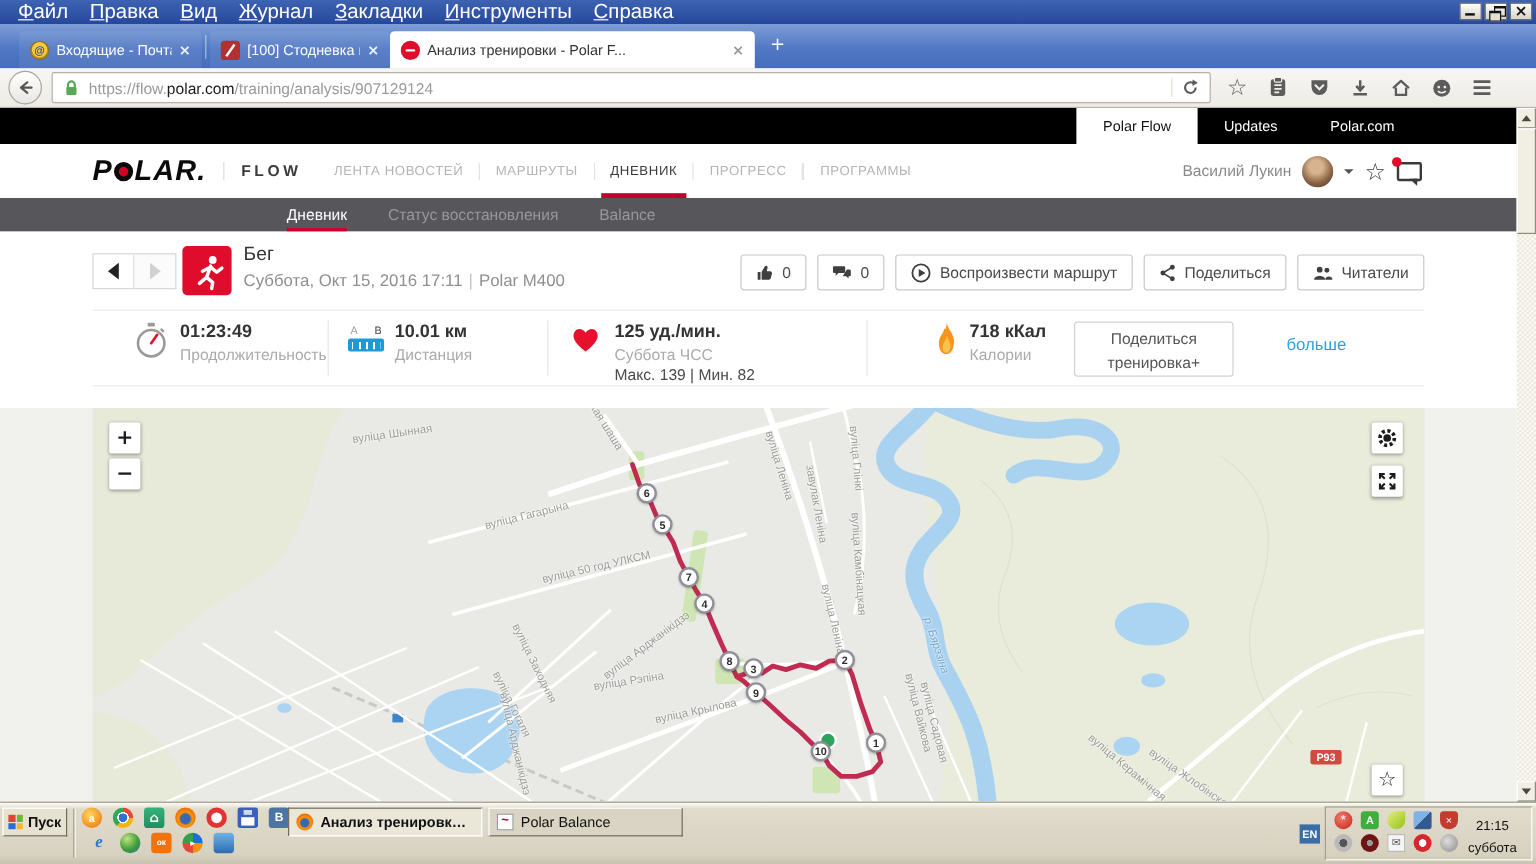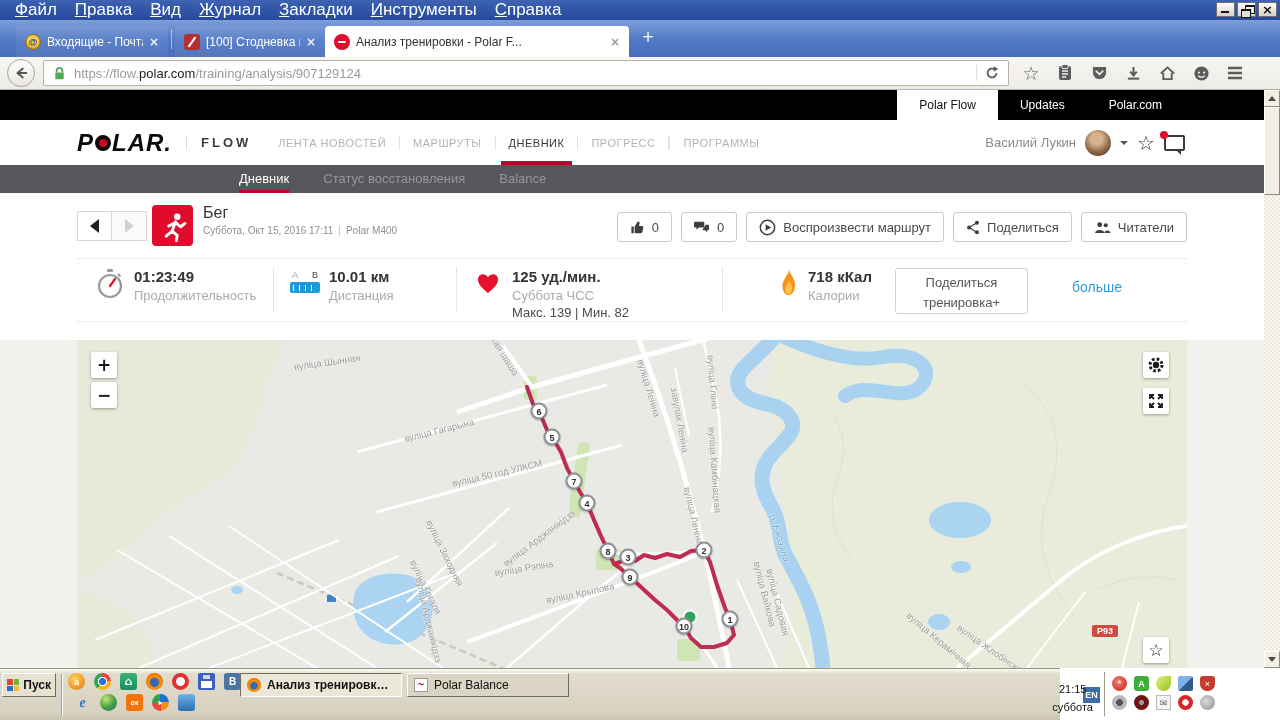--- a/index.html
+++ b/index.html
@@ -81,29 +81,29 @@
 
 .content{height:147px;background:#fff;position:relative}
 .t-header{position:absolute;top:12px;left:77px;right:77px;height:48px}
 .nav-arrows{position:absolute;left:0;top:6px;display:flex}
 .arrow-btn{width:35px;height:30px;border:1px solid #d8d8d8;background:#fff;display:flex;align-items:center;justify-content:center}
 .arrow-btn+.arrow-btn{border-left:none;background:#fbfbfb}
 .tri-l{width:0;height:0;border:7px solid transparent;border-right:9px solid #222;margin-left:-7px}
 .tri-r{width:0;height:0;border:7px solid transparent;border-left:9px solid #d2d2d2;margin-right:-7px}
 .sport-icon{position:absolute;left:75px;top:0;width:41px;height:41px;background:#e00c2c;border-radius:4px;display:flex;align-items:center;justify-content:center}
 .t-title{position:absolute;left:126px;top:-1px;font-size:16px;color:#333}
-.t-sub{position:absolute;left:126px;top:20px;font-size:10px;color:#8f8f8f}
+.t-sub{position:absolute;left:126px;top:20px;font-size:14px;color:#8f8f8f}
 .t-sub .sep{color:#c2c2c2;padding:0 5px}
 .t-actions{position:absolute;right:0;top:7px;display:flex;gap:9px;align-items:center}
 .act-btn{height:30px;border:1px solid #c9c9c9;border-radius:3px;background:#fff;color:#4a4a4a;font-size:13px;display:flex;align-items:center;gap:7px;padding:0 12px;white-space:nowrap}
 .aicn{display:flex;align-items:center;justify-content:center}
 
 .stats{position:absolute;left:77px;right:77px;top:65px;height:64px;border-top:1px solid #ececec;border-bottom:1px solid #ececec}
 .sgroup{position:absolute;top:9px;display:flex;gap:9px}
-.sg-duration{left:18px}.sg-distance{left:213px}.sg-hr{left:396px}.sg-cal{left:702px}
+.sg-duration{left:34px}.sg-distance{left:213px}.sg-hr{left:396px}.sg-cal{left:702px}
 .sdiv{position:absolute;top:8px;width:1px;height:46px;background:#e6e6e6}
 .sv{font-size:15px;font-weight:bold;color:#333}
 .sl{font-size:13px;color:#ababab;margin-top:3px}
 .sm{font-size:13px;color:#4a4a4a;margin-top:2px}
 .ruler-wrap{width:30px;margin-top:2px}
 .ab{display:flex;justify-content:space-between;font-size:9px;color:#9a9a9a;padding:0 2px}
 .ab .b{color:#444}
 .ruler{width:30px;height:11px;background:#1e9ad6;border-radius:2px;margin-top:2px;position:relative}
 .ruler::after{content:"";position:absolute;left:3px;right:3px;top:3px;bottom:2px;background:repeating-linear-gradient(90deg,#fff 0 1.5px,transparent 1.5px 6px)}
 .benefit-btn{position:absolute;left:818px;top:9px;width:133px;height:46px;border:1px solid #d2d2d2;border-radius:3px;background:#fff;color:#555;font-size:13px;line-height:1.5;text-align:center;padding-top:4px}
@@ -127,21 +127,21 @@
 
 
 .scrollbar{position:absolute;right:0;top:90px;width:16px;height:578px;background-image:linear-gradient(45deg,#e9e6da 25%,transparent 25%,transparent 75%,#e9e6da 75%),linear-gradient(45deg,#e9e6da 25%,#fbfaf5 25%,#fbfaf5 75%,#e9e6da 75%);background-size:4px 4px;background-position:0 0,2px 2px}
 .sb-btn{position:absolute;left:0;width:16px;height:17px;background:#f1efe4;border:1px solid;border-color:#fff #8e8b7d #8e8b7d #fff;display:flex;align-items:center;justify-content:center}
 .sb-up{top:0}.sb-down{bottom:0}
 .sb-up::after{content:"";border:4px solid transparent;border-bottom:5px solid #4a4a42;margin-top:-4px}
 .sb-down::after{content:"";border:4px solid transparent;border-top:5px solid #4a4a42;margin-bottom:-4px}
 .sb-thumb{position:absolute;left:0;top:17px;width:16px;height:88px;background:#f1efe4;border:1px solid;border-color:#fff #8e8b7d #8e8b7d #fff}
 
 
-.taskbar{position:absolute;bottom:0;left:0;width:1060px;height:52px;background:linear-gradient(#fdfcf7,#e0dbcb 10%,#d7d2c0 85%,#c9c4b2);border-top:1px solid #98957f}
+.taskbar{position:absolute;bottom:0;left:0;width:1280px;height:52px;background:linear-gradient(#fdfcf7,#e0dbcb 10%,#d7d2c0 85%,#c9c4b2);border-top:1px solid #98957f}
 .start-btn{position:absolute;left:2px;top:4px;width:54px;height:24px;background:#e6e2d2;border:1px solid;border-color:#fff #6f6d60 #6f6d60 #fff;display:flex;align-items:center;gap:4px;padding:0 4px;font-weight:bold;font-size:12px;color:#111}
 .win-flag{width:14px;height:12px;display:grid;grid-template:1fr 1fr/1fr 1fr;gap:1px}
 .win-flag i{display:block}
 .ql-sep{position:absolute;left:61px;top:5px;bottom:5px;width:2px;border-left:1px solid #a39f8e;border-right:1px solid #fff}
 .quicklaunch{position:absolute;left:68px;top:4px}
 .ql-row{display:flex;gap:9px;height:18px;margin-bottom:3px}
 .ql-row.r2{padding-left:6px}
 .qi{width:17px;height:17px;display:flex;align-items:center;justify-content:center;font-size:9px;font-weight:bold;color:#fff;flex:0 0 17px}
 .qi-amigo{background:radial-gradient(circle at 40% 35%,#ffd75e,#f0861c 75%);border-radius:50%}
 .qi-chrome{border-radius:50%;background:radial-gradient(circle,#2f71d8 0 29%,#fff 31% 39%,rgba(0,0,0,0) 40%),conic-gradient(#e8453c 0 25%,#f7b50c 0 60%,#34a853 0 100%)}

